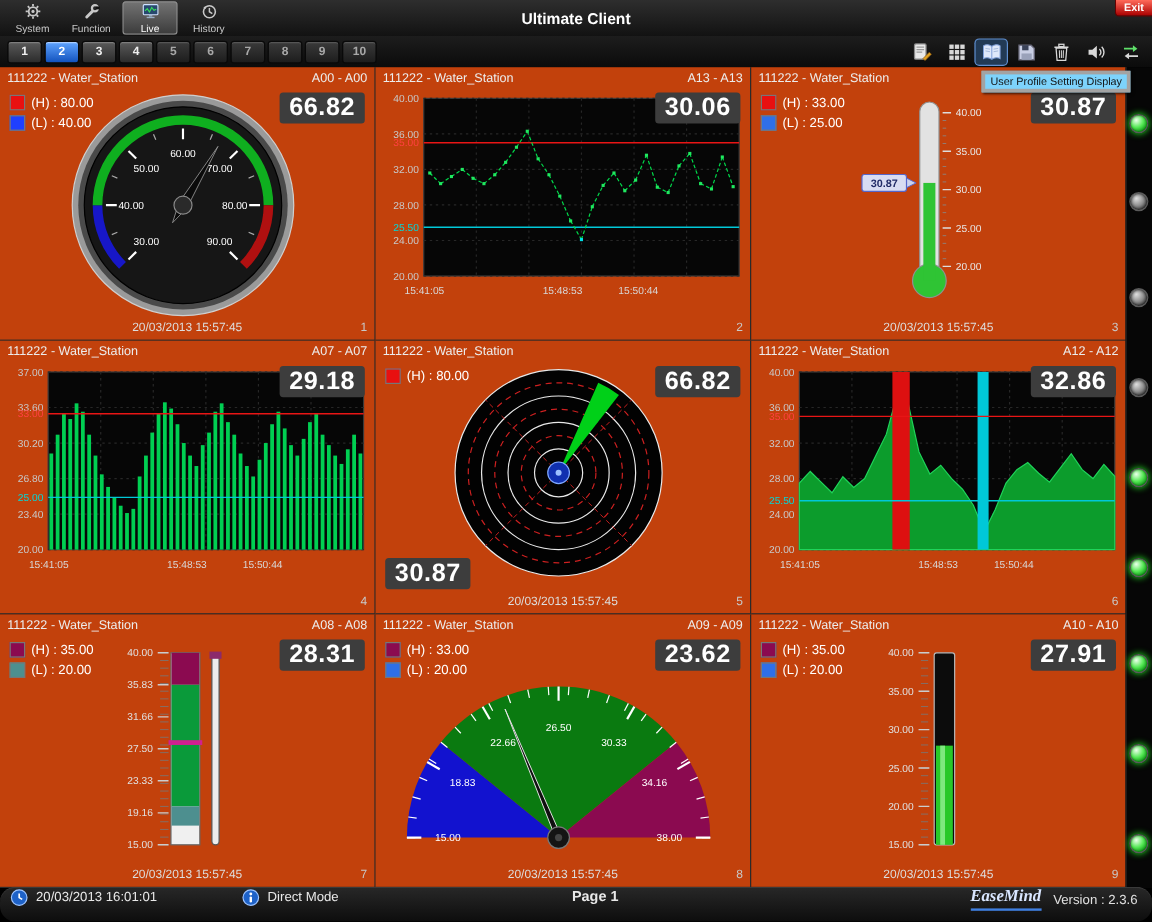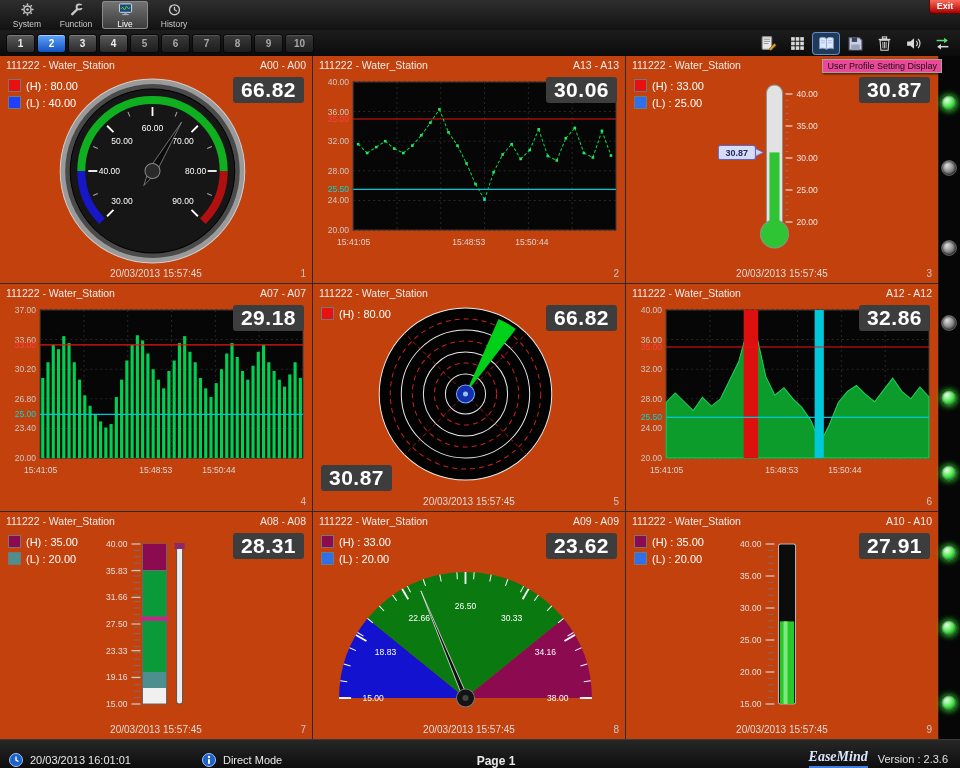--- a/index.html
+++ b/index.html
@@ -16,21 +16,21 @@
 
   
   .tabrow{position:absolute;top:30px;left:0;right:0;height:26px;background:linear-gradient(#1d1d1d,#0b0b0b);display:flex;align-items:center;padding:0 5px;box-sizing:border-box;}
   .tabs{display:flex;}
   .tab{width:27px;height:17px;margin:0 1px;border-radius:3px;background:linear-gradient(#5a5a5a,#2b2b2b);border:1px solid #090909;color:#eee;font-size:10px;font-weight:bold;display:flex;align-items:center;justify-content:center;box-shadow:inset 0 1px 0 #7d7d7d;}
   .tab.active{background:linear-gradient(#5fa4ff,#1252bd);box-shadow:inset 0 1px 0 #a8ccff;color:#fff;}
   .tab.dim{background:linear-gradient(#3a3a3a,#1d1d1d);color:#a8a8a8;box-shadow:inset 0 1px 0 #555;}
   .toolbar{margin-left:auto;display:flex;gap:3px;}
   .tool-btn{width:26px;height:21px;display:flex;align-items:center;justify-content:center;border-radius:3px;}
   .tool-btn.active{background:#223a55;box-shadow:0 0 0 1px #5f8fd0;}
-  .tooltip{position:absolute;top:59px;right:18px;background:#ec4899;border:1px solid #a3a3a3;color:#111;font-size:9px;padding:1px 4px;z-index:30;box-shadow:1px 1px 2px rgba(0,0,0,.7);white-space:nowrap;}
+  .tooltip{position:absolute;top:59px;right:18px;background:#7dd3fc;border:3px solid #a3a3a3;color:#111;font-size:9px;padding:1px 4px;z-index:30;box-shadow:1px 1px 2px rgba(0,0,0,.7);white-space:nowrap;}
 
   
   .grid{position:absolute;top:56px;left:0;width:939px;height:684px;display:grid;grid-template-columns:repeat(3,1fr);grid-template-rows:repeat(3,1fr);}
   .panel{position:relative;border-right:1px solid #2b2b2b;border-bottom:1px solid #2b2b2b;background:#c2410c;display:flex;flex-direction:column;box-sizing:border-box;overflow:hidden;}
   .phead{height:18px;display:flex;justify-content:space-between;align-items:center;padding:0 6px;color:#ececec;font-size:10.5px;flex:none;}
   .pbody{position:relative;flex:1;}
   .chart{display:block;width:100%;height:192px;}
   .pfoot{position:absolute;left:0;right:0;bottom:0;height:17px;color:#ddd;font-size:10px;}
   .timestamp{position:absolute;left:0;right:0;text-align:center;top:2px;}
   .pnum{position:absolute;right:6px;top:2px;color:#c8c8c8;}
@@ -40,21 +40,21 @@
   .legend-item{display:flex;align-items:center;gap:5px;color:#fff;font-size:11px;}
   .legend-swatch{width:11px;height:11px;border:1px solid #777;flex:none;}
 
   
   .ledstrip{position:absolute;top:56px;right:0;width:21px;height:684px;background:#060606;border-left:1px solid #222;}
   .led{position:absolute;left:2px;width:14px;height:14px;border-radius:50%;border:1px solid #5a5a5a;box-shadow:inset 0 0 3px #000;}
   .led.on{background:radial-gradient(circle at 35% 30%,#eaffea,#55e855 45%,#0f9a18 78%,#074408);box-shadow:0 0 6px #2f2,inset 0 0 2px #050;}
   .led.off{background:radial-gradient(circle at 35% 30%,#e0e0e0,#8a8a8a 50%,#3c3c3c 85%);}
 
   
-  .statusbar{position:absolute;bottom:0;left:0;right:0;height:28px;background:linear-gradient(#272727,#0d0d0d);border-top:1px solid #3a3a3a;display:flex;align-items:flex-end;color:#e8e8e8;font-size:11px;}
+  .statusbar{position:absolute;bottom:0;left:0;right:0;height:28px;background:linear-gradient(#272727,#0d0d0d);border-top:1px solid #3a3a3a;display:flex;align-items:flex-start;color:#e8e8e8;font-size:11px;border-radius:13px;}
   .sb-left{display:flex;align-items:center;gap:6px;padding-left:8px;}
   .sb-mode{display:flex;align-items:center;gap:6px;margin-left:70px;}
   .sb-page{position:absolute;left:0;right:0;text-align:center;font-weight:bold;font-size:12px;pointer-events:none;padding-left:32px;}
   .sb-right{margin-left:auto;display:flex;align-items:center;gap:10px;padding-right:12px;}
   .brand{font-family:"Liberation Serif",serif;font-style:italic;font-weight:bold;font-size:14px;color:#d9e6ff;border-bottom:2px solid #3f7fe0;padding-bottom:1px;}
   .version{color:#e0e0e0;}
 </style>
 </head>
 <body>
 
@@ -98,20 +98,21 @@
       </div>
       <div class="menu-item">
         <svg width="15" height="15" viewBox="0 0 16 16">
           <circle cx="8" cy="8.3" r="5.3" fill="none" stroke="#c8c8c8" stroke-width="1.4"></circle>
           <path d="M8 5 V8.3 L10.6 9.9" fill="none" stroke="#c8c8c8" stroke-width="1.3"></path>
           <path d="M2.6 4.5 L4.8 3.2 L4.9 5.8" fill="#c8c8c8"></path>
         </svg>
         <span>History</span>
       </div>
     </div>
+    <div class="app-title">Ultimate Client</div>
     <div class="exit-btn">Exit</div>
   </div>
 
   <div class="tabrow">
     <div class="tabs" id="tabs">
         <div class="tab">1</div>
         <div class="tab active">2</div>
         <div class="tab">3</div>
         <div class="tab">4</div>
         <div class="tab dim">5</div>

